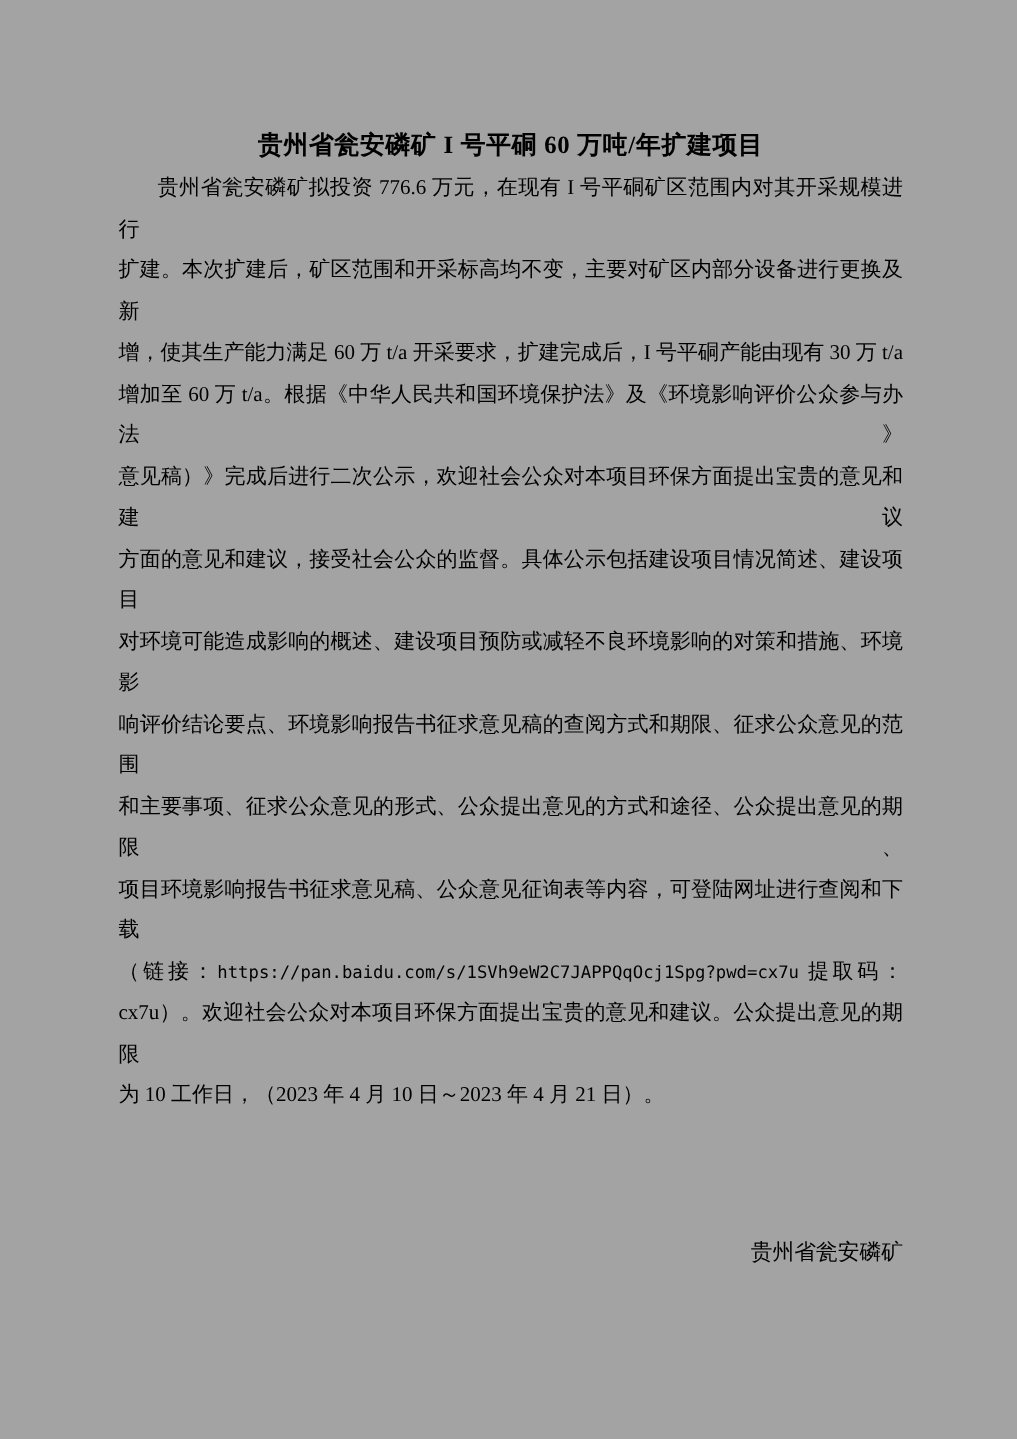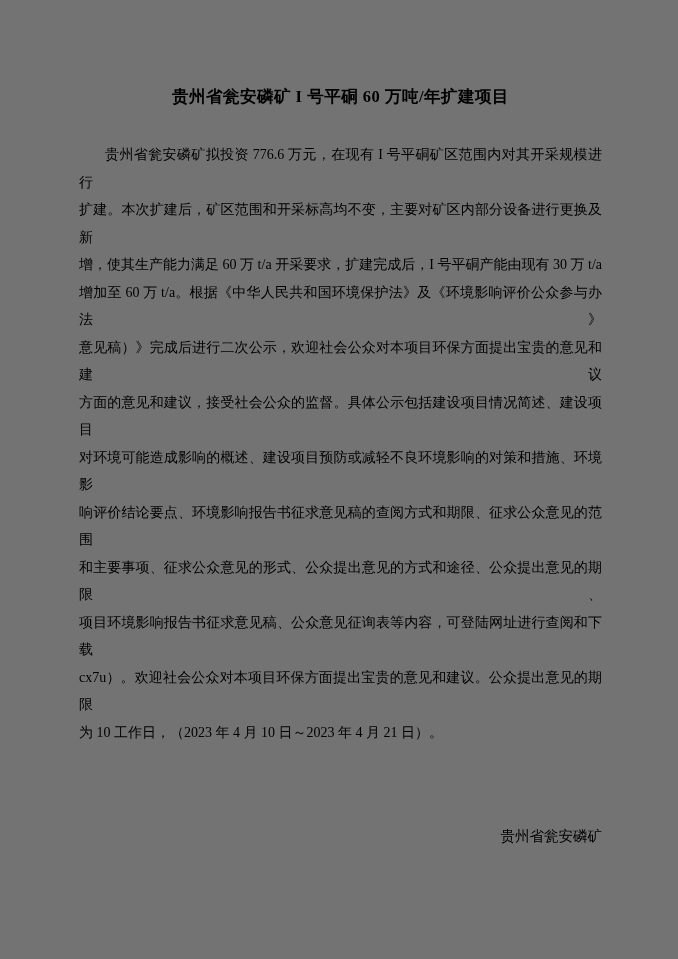--- a/index.html
+++ b/index.html
@@ -5,36 +5,35 @@
   html, body {
     margin: 0;
     padding: 0;
     background: #ffffff;
   }
   .page {
     position: relative;
     width: 678px;
     height: 959px;
     margin: 0 auto;
-    background: #737373;
+    background: #a3a3a3;
     box-sizing: border-box;
     padding: 81px 76px 0 79px;
     color: #000000;
     font-family: "Liberation Serif", "DejaVu Serif", serif;
     overflow: hidden;
   }
   .title-block {
     text-align: center;
     font-weight: bold;
     font-size: 16.5px;
     line-height: 31px;
     letter-spacing: 0.5px;
   }
   .body-block {
-    margin-top: 29px;
   }
   .line {
     font-size: 14px;
     line-height: 27.5px;
     text-align: justify;
     text-align-last: justify;
     text-justify: inter-character;
     word-break: break-all;
   }
   .line.first {
@@ -67,20 +66,21 @@
       <div class="line first">贵州省瓮安磷矿拟投资 776.6 万元，在现有 I 号平硐矿区范围内对其开采规模进行</div>
       <div class="line">扩建。本次扩建后，矿区范围和开采标高均不变，主要对矿区内部分设备进行更换及新</div>
       <div class="line">增，使其生产能力满足 60 万 t/a 开采要求，扩建完成后，I 号平硐产能由现有 30 万 t/a</div>
       <div class="line">增加至 60 万 t/a。根据《中华人民共和国环境保护法》及《环境影响评价公众参与办法》</div>
       <div class="line">意见稿）》完成后进行二次公示，欢迎社会公众对本项目环保方面提出宝贵的意见和建议</div>
       <div class="line">方面的意见和建议，接受社会公众的监督。具体公示包括建设项目情况简述、建设项目</div>
       <div class="line">对环境可能造成影响的概述、建设项目预防或减轻不良环境影响的对策和措施、环境影</div>
       <div class="line">响评价结论要点、环境影响报告书征求意见稿的查阅方式和期限、征求公众意见的范围</div>
       <div class="line">和主要事项、征求公众意见的形式、公众提出意见的方式和途径、公众提出意见的期限、</div>
       <div class="line">项目环境影响报告书征求意见稿、公众意见征询表等内容，可登陆网址进行查阅和下载</div>
+      <div class="line">（链接：<span class="url">https://pan.baidu.com/s/1SVh9eW2C7JAPPQqOcj1Spg?pwd=cx7u</span> 提取码：</div>
       <div class="line">cx7u）。欢迎社会公众对本项目环保方面提出宝贵的意见和建议。公众提出意见的期限</div>
       <div class="line last">为 10 工作日，（2023 年 4 月 10 日～2023 年 4 月 21 日）。</div>
     </div>
 
   <div class="signature-block">
     <div>贵州省瓮安磷矿</div>
 
   </div>
 
 </div>

